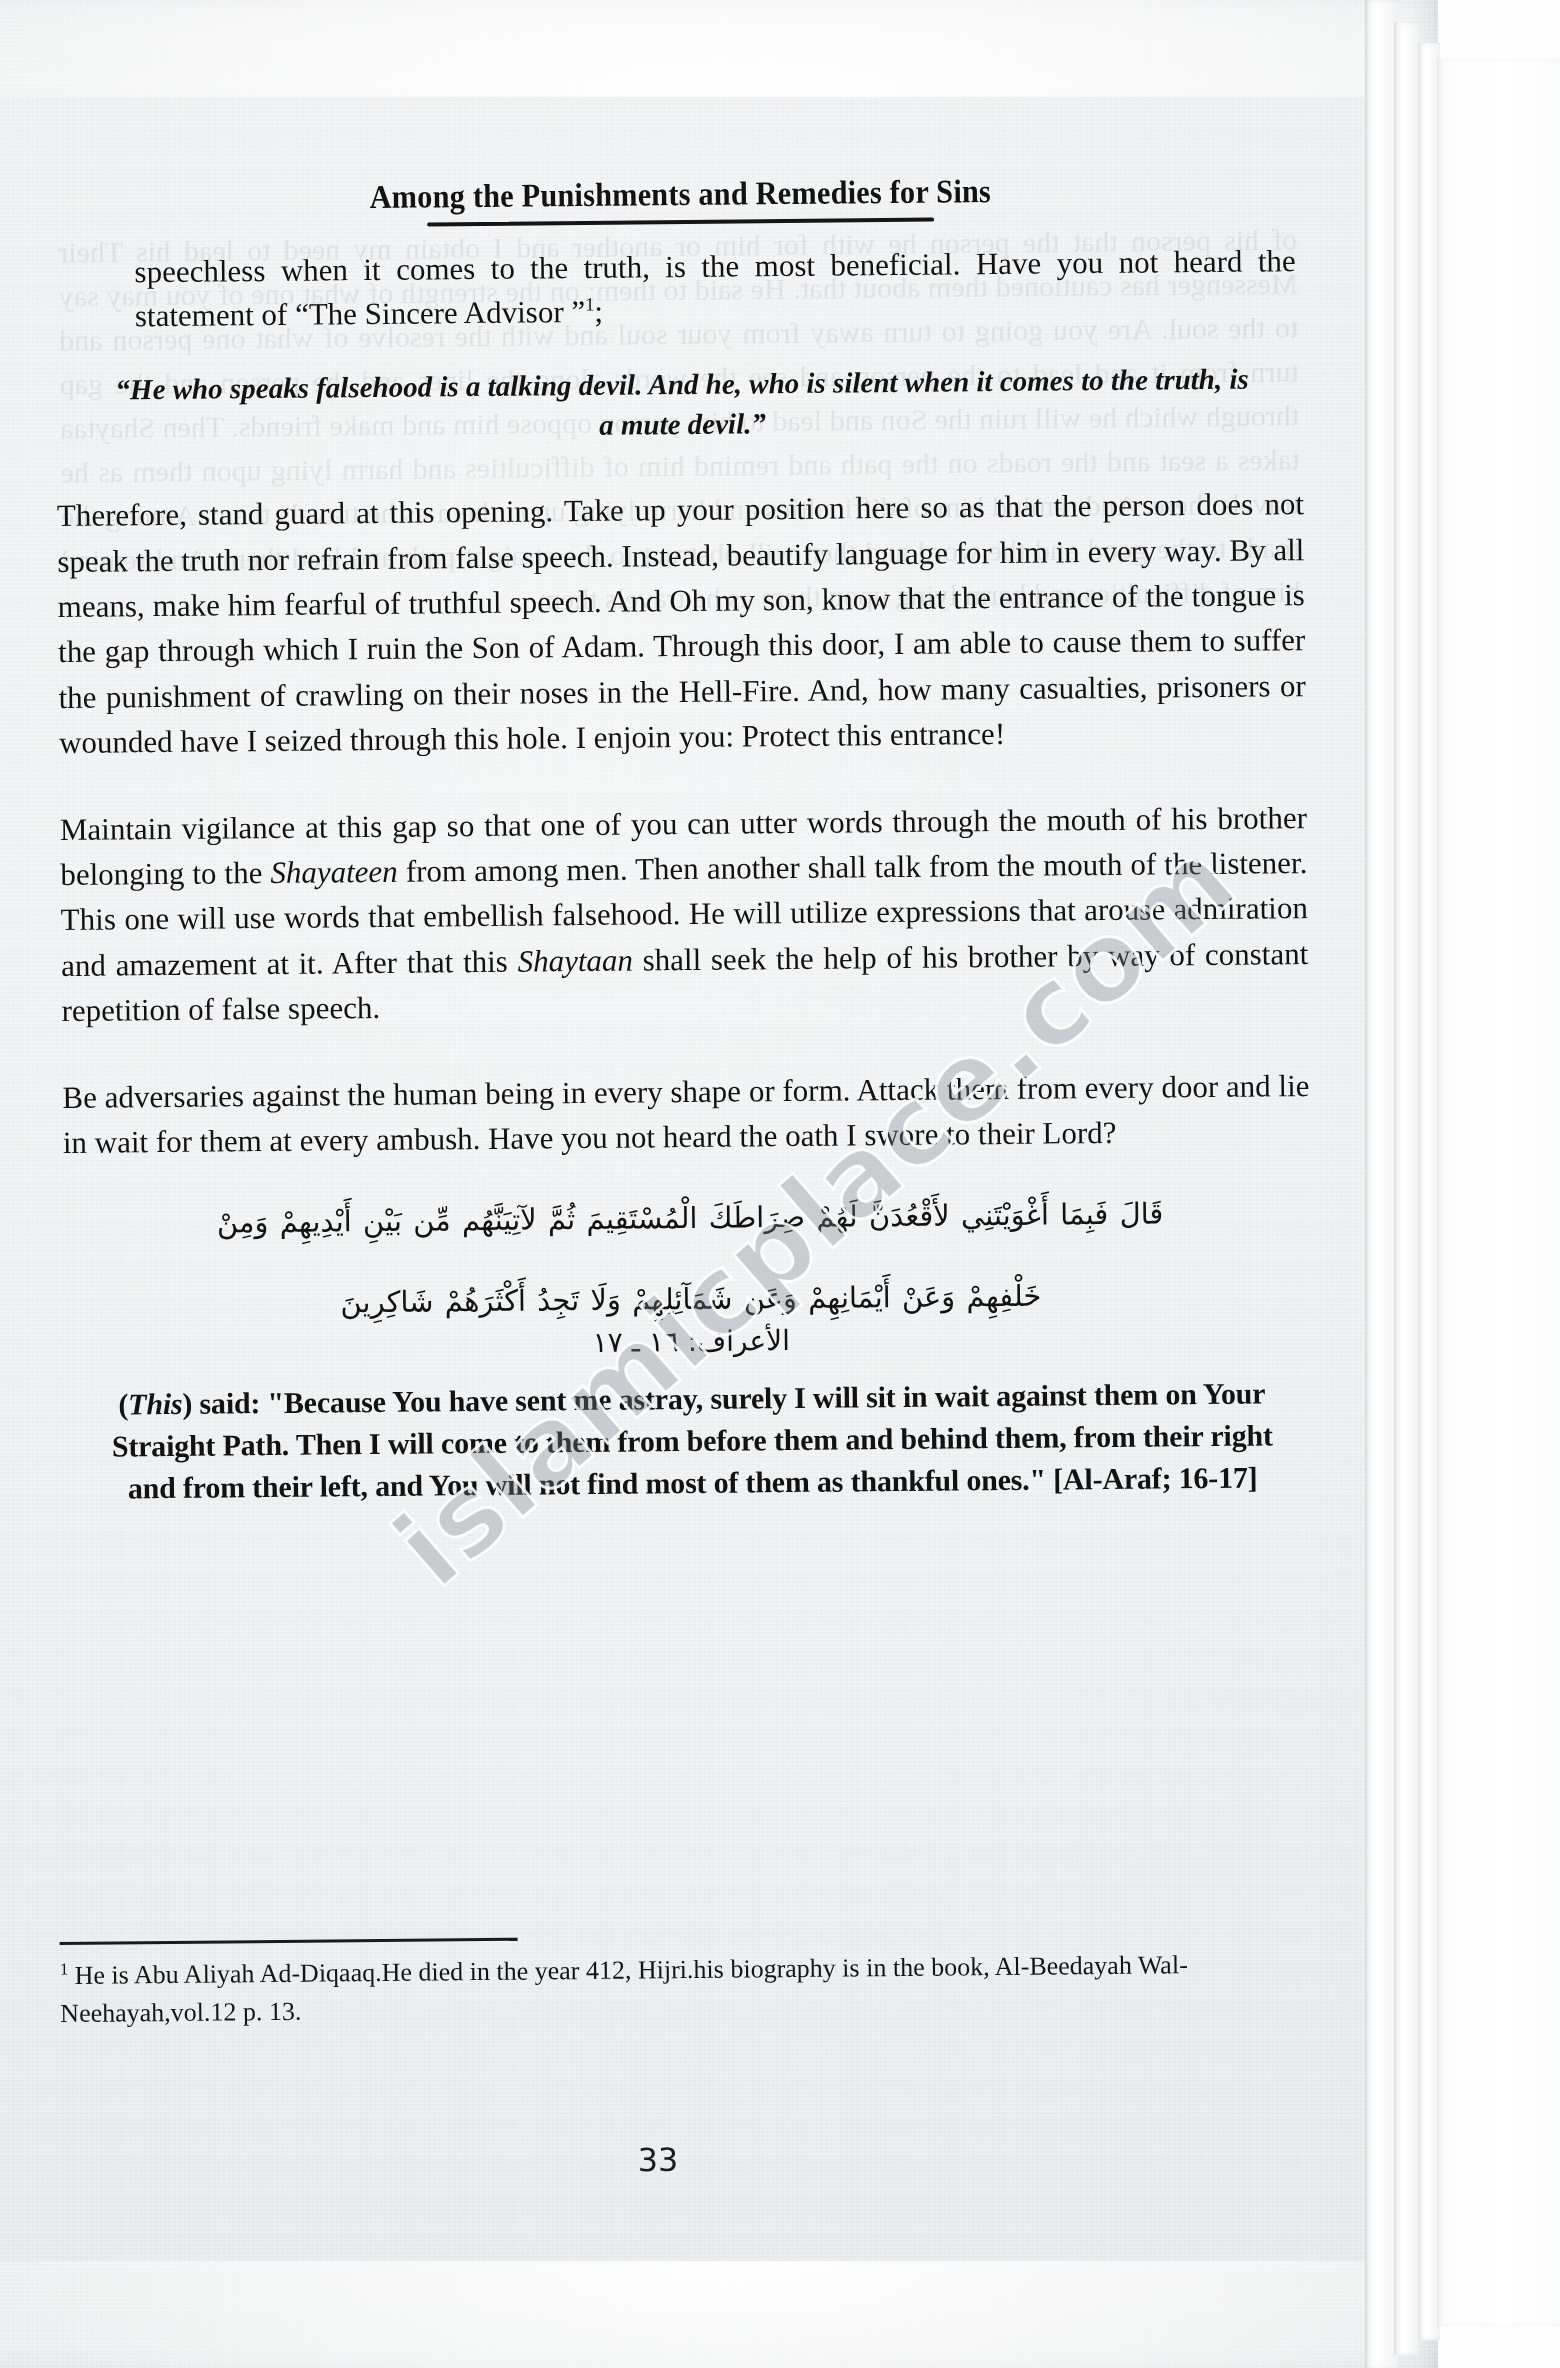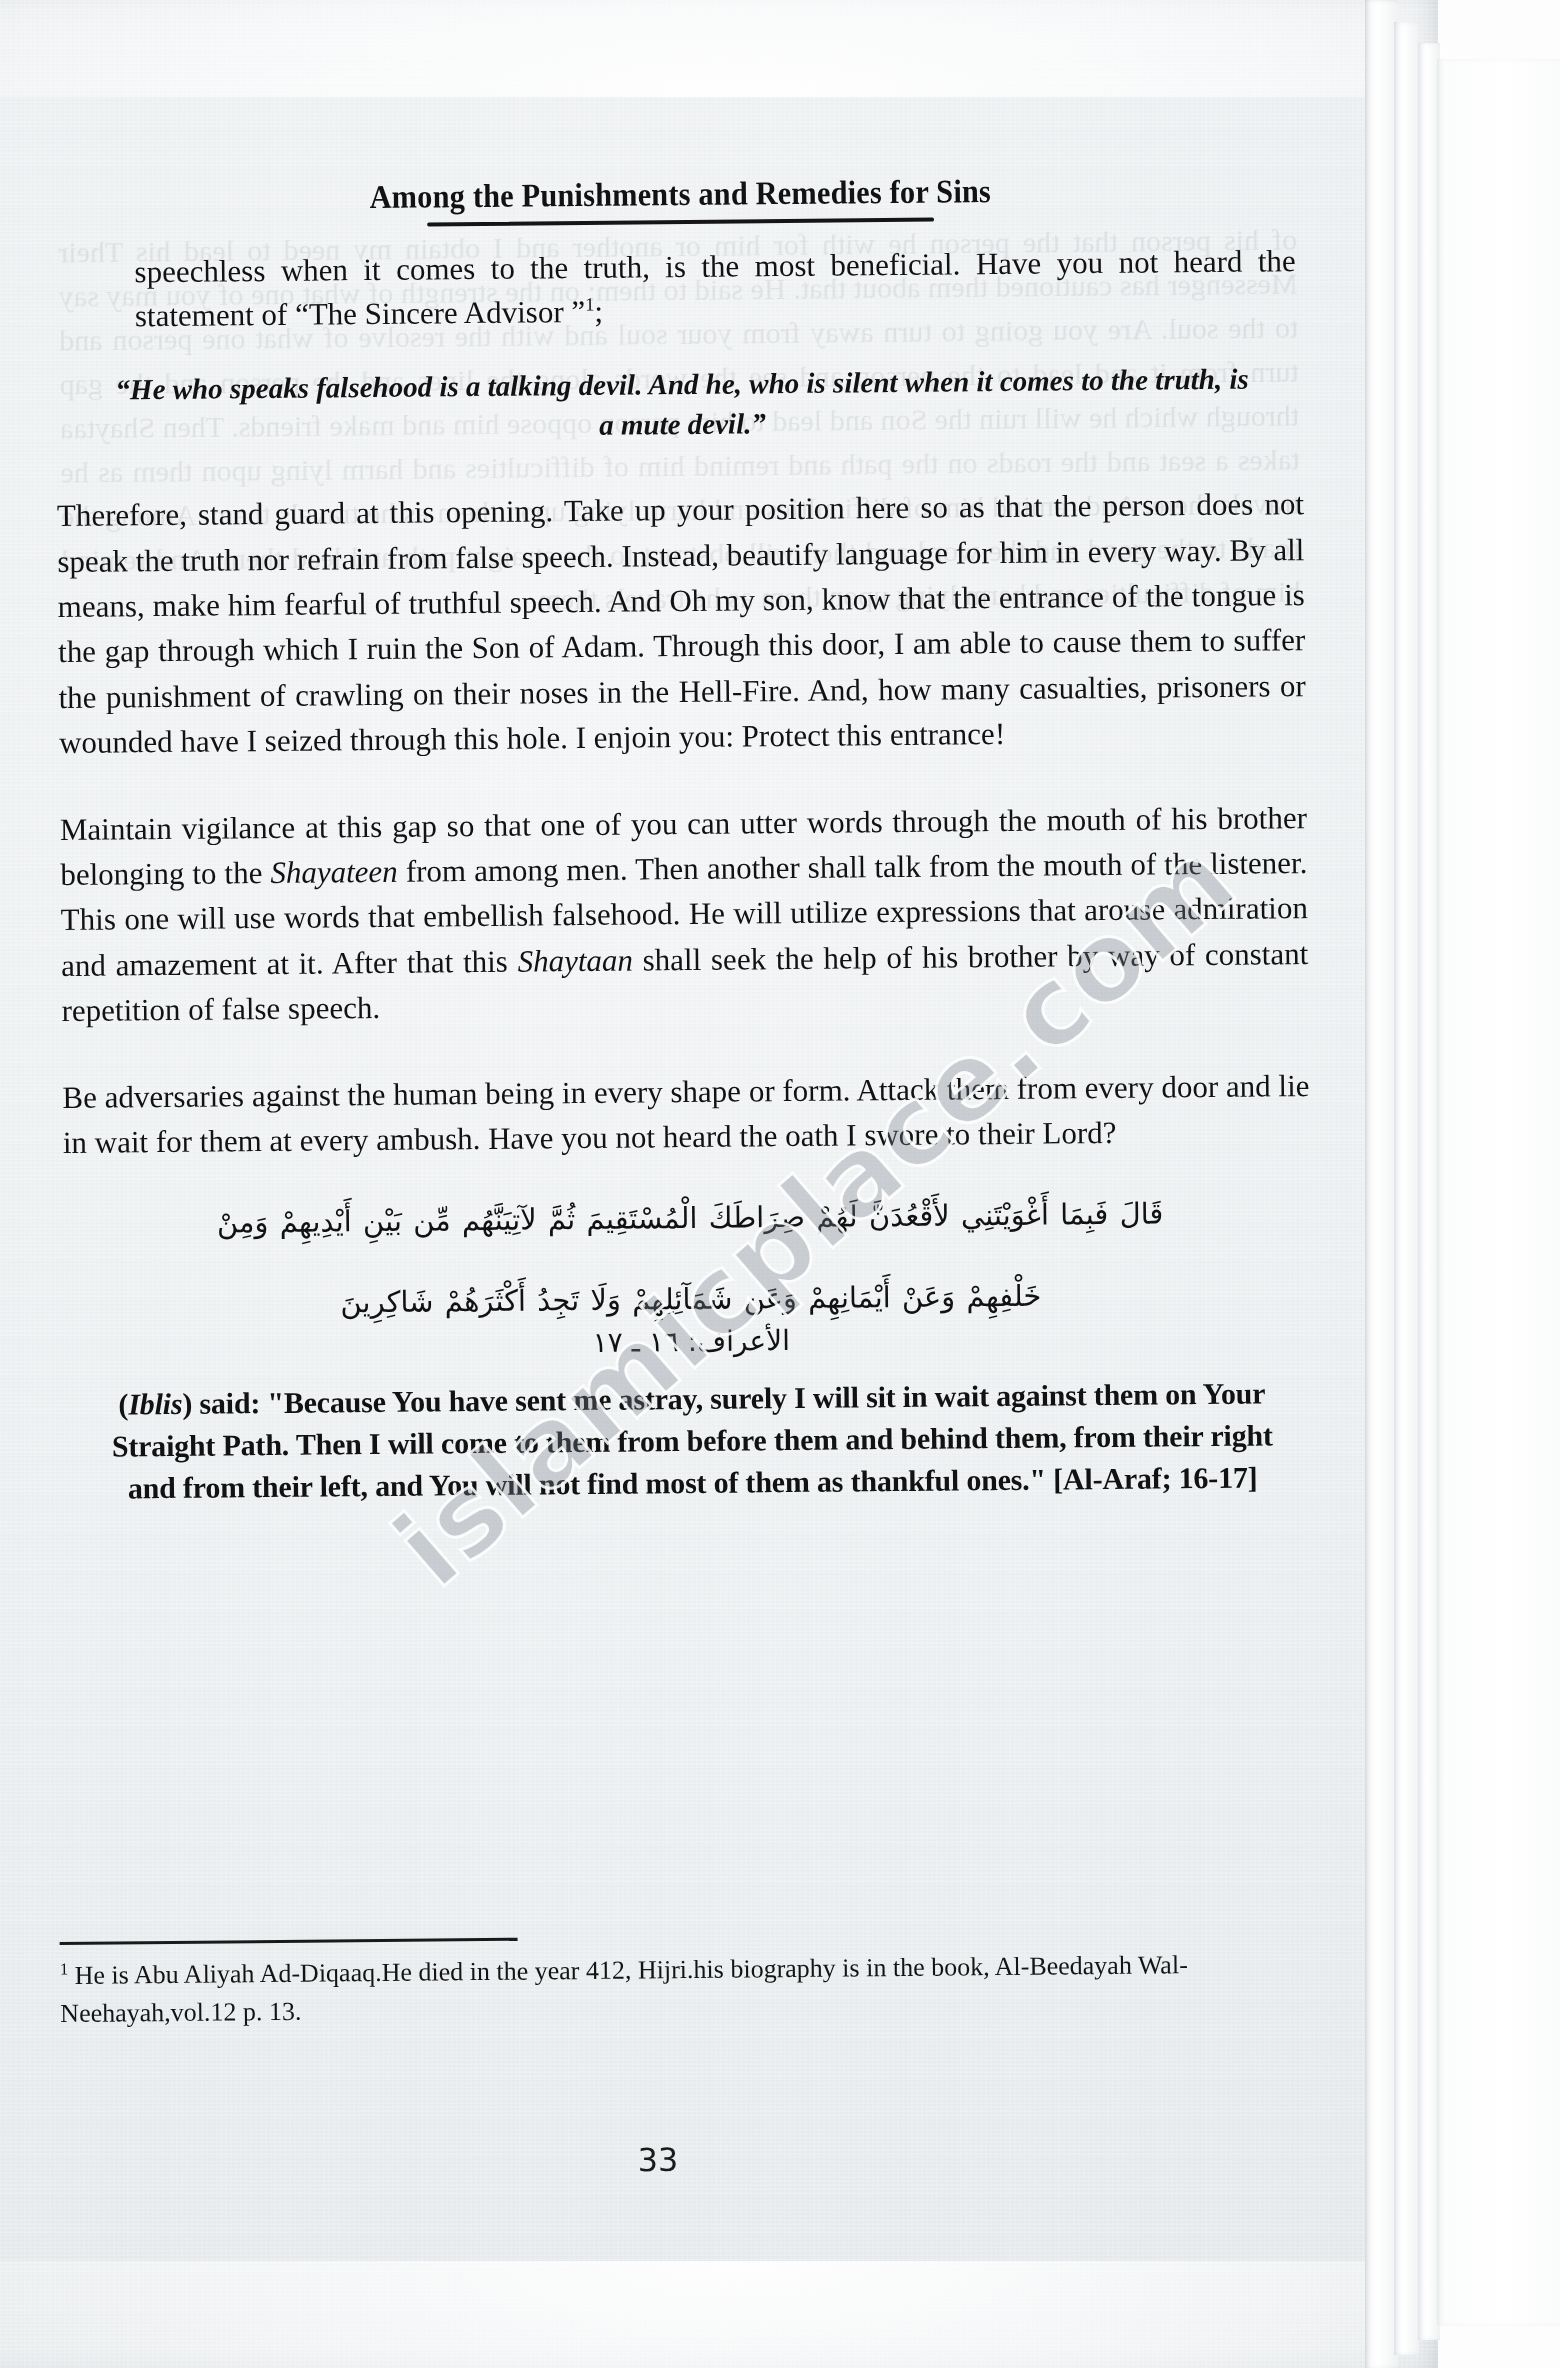--- a/index.html
+++ b/index.html
@@ -258,21 +258,21 @@
       <p class="body">Therefore, stand guard at this opening.  Take up your position here so as that the person does not speak the truth nor refrain from false speech. Instead, beautify language for him in every way.  By all means, make him fearful of truthful speech.  And Oh my son, know that the entrance of the tongue is the gap through which I ruin the Son of Adam. Through this door, I am able to cause them to suffer the punishment of crawling on their noses in the Hell-Fire.  And, how many casualties, prisoners or wounded have I seized through this hole.  I enjoin you: Protect this entrance!</p>
 
       <p class="body"><span>Maintain vigilance at this gap so that one of you can utter words through the mouth of his brother belonging to the </span><em>Shayateen</em><span> from among men. Then another shall talk from the mouth of the listener.  This one will use words that embellish falsehood.  He will utilize expressions that arouse admiration and amazement at it.  After that this </span><em>Shaytaan</em><span> shall seek the help of his brother by way of constant repetition of false speech.</span></p>
 
       <p class="body">Be adversaries against the human being in every shape or form.  Attack them from every door and lie in wait for them at every ambush.  Have you not heard the oath I swore to their Lord?</p>
 
       <div class="ayah">قَالَ فَبِمَا أَغْوَيْتَنِي لأَقْعُدَنَّ لَهُمْ صِرَاطَكَ الْمُسْتَقِيمَ ثُمَّ لآتِيَنَّهُم مِّن بَيْنِ أَيْدِيهِمْ وَمِنْ</div>
       <div class="ayah">خَلْفِهِمْ وَعَنْ أَيْمَانِهِمْ وَعَن شَمَآئِلِهِمْ وَلَا تَجِدُ أَكْثَرَهُمْ شَاكِرِينَ</div>
       <div class="ayah-ref">الأعراف: ١٦ ـ ١٧</div>
 
-      <div class="translation"><span>(</span><em>Iblis</em><span>) said: "Because You have sent me astray, surely I will sit in wait against them on Your Straight Path. Then I will come to them from before them and behind them, from their right and from their left, and You will not find most of them as thankful ones." </span><span>[Al-Araf; 16-17]</span></div>
+      <div class="translation"><span>(</span><em>This</em><span>) said: "Because You have sent me astray, surely I will sit in wait against them on Your Straight Path. Then I will come to them from before them and behind them, from their right and from their left, and You will not find most of them as thankful ones." </span><span>[Al-Araf; 16-17]</span></div>
 
     </div>
 
     <div class="footnote-wrap">
       <div class="footnote-rule"></div>
       <div class="footnote"><sup>1</sup><span> He is Abu Aliyah Ad-Diqaaq.He died in the year 412, Hijri.his biography is in the book, Al-Beedayah Wal-Neehayah,vol.12 p. 13.</span></div>
     </div>
 
     <div class="folio">33</div>
 

